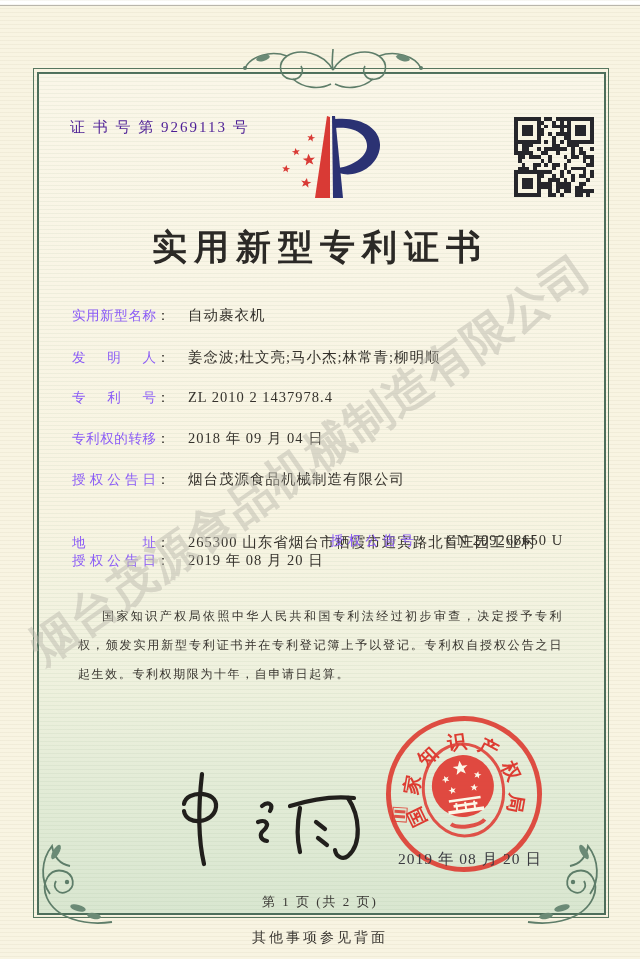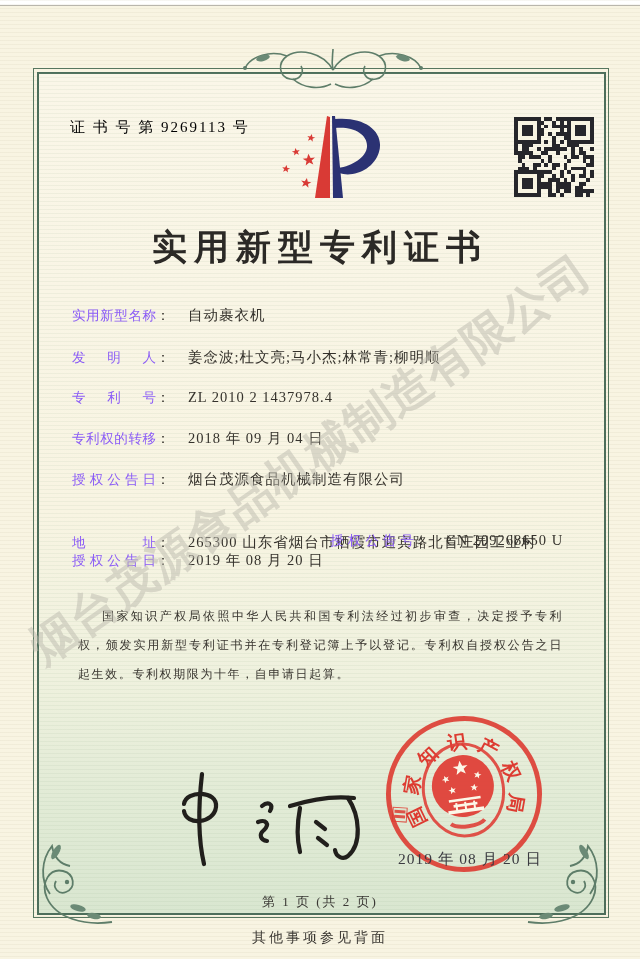--- a/index.html
+++ b/index.html
@@ -18,21 +18,21 @@
        border:1.5px solid #56765f;padding:2.5px;box-sizing:border-box;z-index:1;}
   .frame-inner{width:100%;height:100%;box-sizing:border-box;
        border:2.5px solid #4d6e5b;
        background:linear-gradient(180deg,#faf6e8 0%,#f8f4e2 52%,#eff1de 72%,#e2ebd6 86%,#d9e6d0 100%);}
   .frame-inner::after{content:"";position:absolute;inset:4px;pointer-events:none;
        background:repeating-linear-gradient(180deg,
          rgba(140,170,135,0.10) 0 1px, transparent 1px 4px);}
   .content{position:absolute;inset:0;z-index:3;}
   .deco{position:absolute;z-index:2;}
   .cert-no{position:absolute;left:70px;top:118px;font-size:15px;
-       letter-spacing:2px;color:#000000;}
+       letter-spacing:2px;color:#4c1d95;}
   .title{position:absolute;left:0;right:0;top:224px;text-align:center;
        font-size:35px;font-weight:700;letter-spacing:7px;color:#2b2926;}
   .fields{position:absolute;left:0;top:0;}
   .frow{position:absolute;left:72px;white-space:nowrap;color:#35322c;}
   .frow.second{left:330px;}
   .flabel{display:inline-block;width:84px;text-align:justify;text-align-last:justify;
        font-size:13.5px;vertical-align:bottom;color:#8b5cf6;}
   .fcolon{font-size:14px;margin-right:6px;}
   .fvalue{font-size:14.5px;letter-spacing:1px;margin-left:12px;}
   .bodytext{position:absolute;left:62px;top:586px;width:517px;color:#38352f;}

